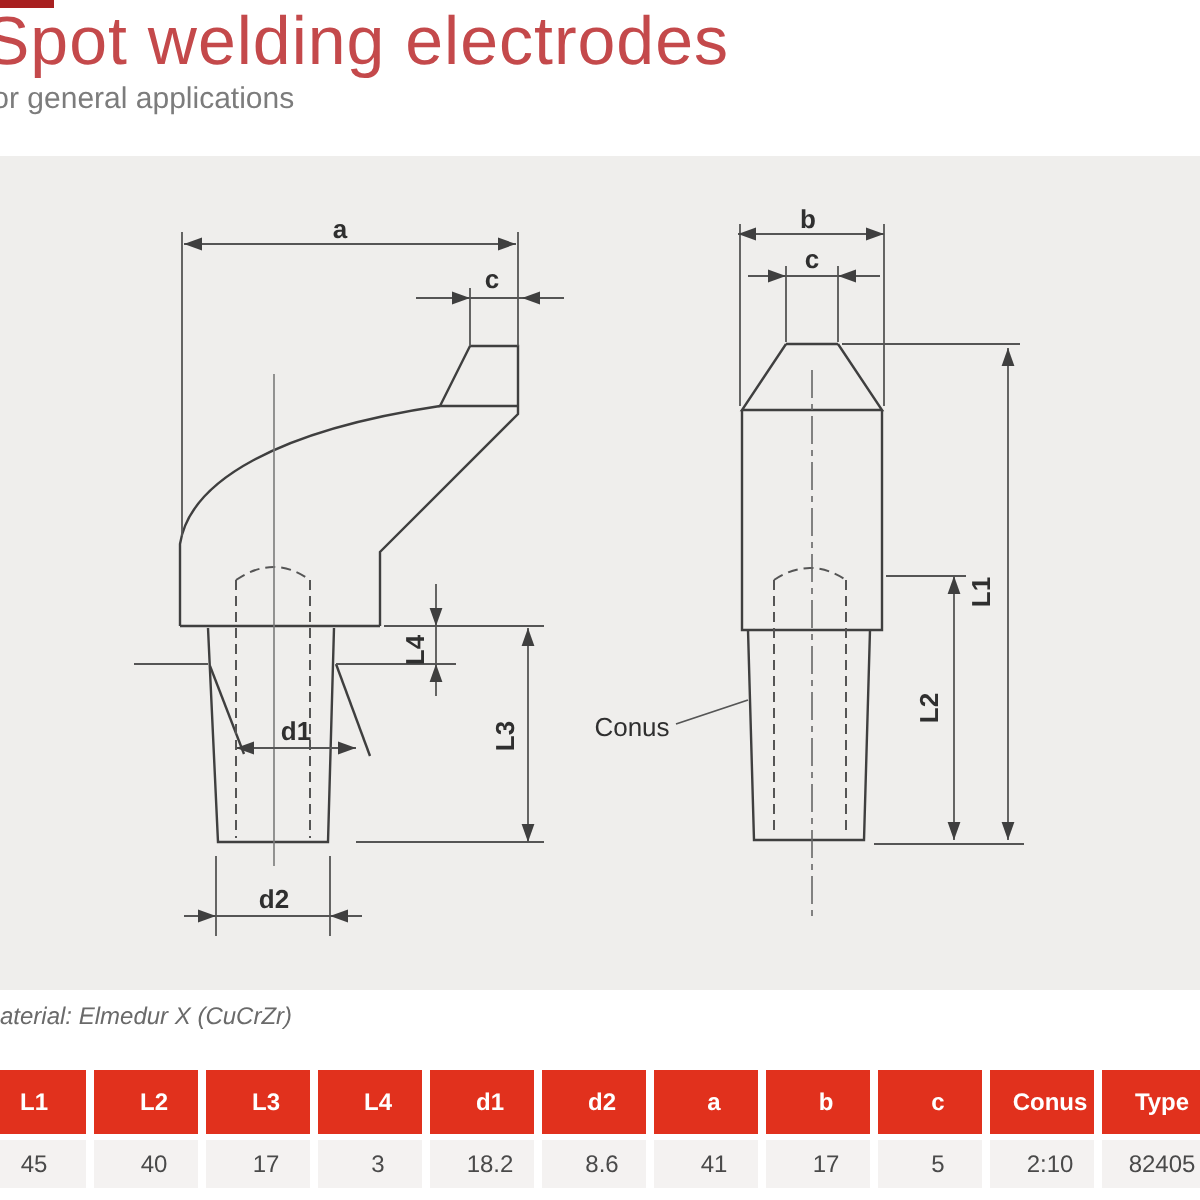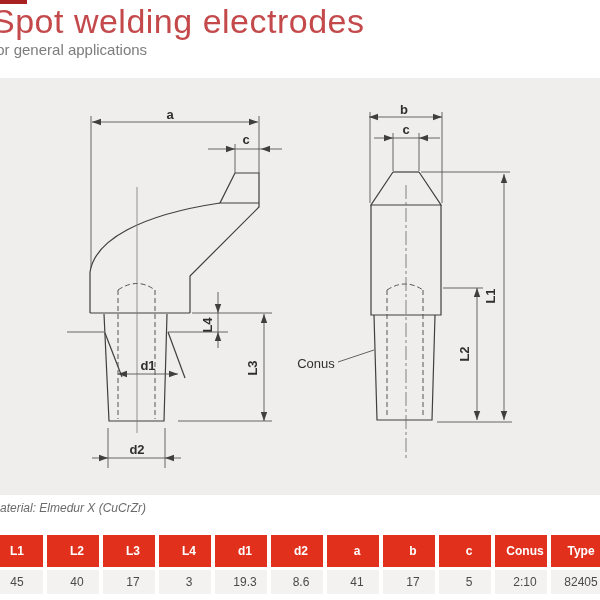--- a/index.html
+++ b/index.html
@@ -174,21 +174,21 @@
       <div class="cell">b</div>
       <div class="cell">c</div>
       <div class="cell">Conus</div>
       <div class="cell">Type</div>
     </div>
     <div class="trow vals">
       <div class="cell first">45</div>
       <div class="cell">40</div>
       <div class="cell">17</div>
       <div class="cell">3</div>
-      <div class="cell">19.3</div>
+      <div class="cell">18.2</div>
       <div class="cell">8.6</div>
       <div class="cell">41</div>
       <div class="cell">17</div>
       <div class="cell">5</div>
       <div class="cell">2:10</div>
       <div class="cell">82405</div>
     </div>
   </div>
 
 </div>

